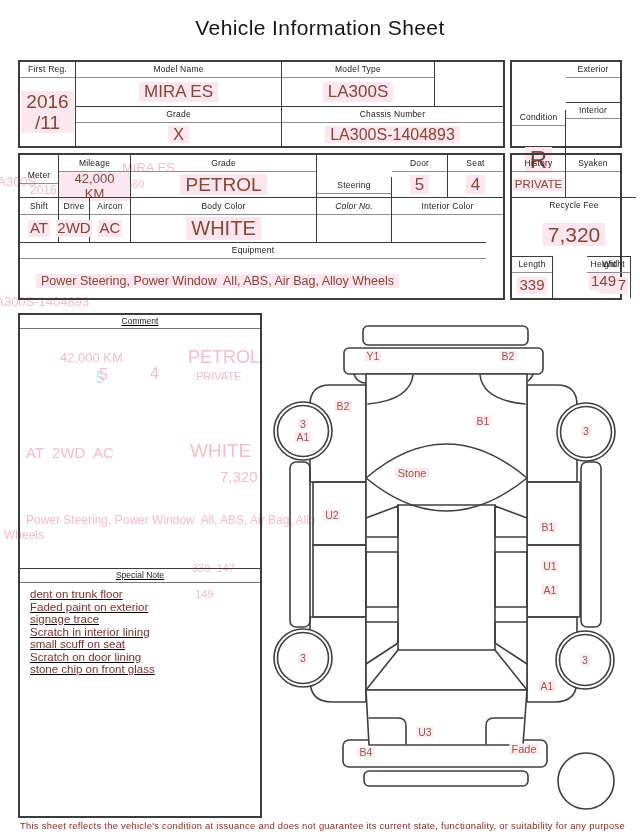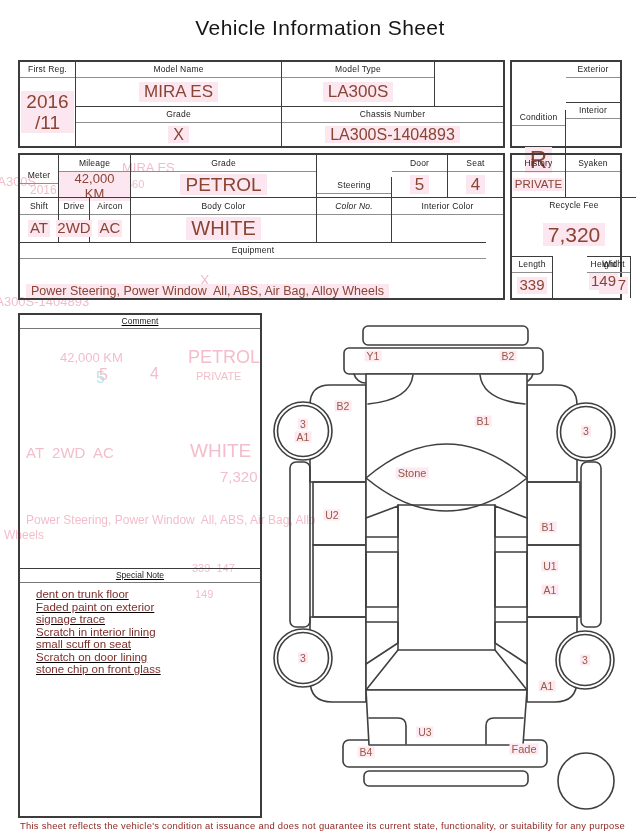--- a/index.html
+++ b/index.html
@@ -12,21 +12,21 @@
   .cell{position:absolute;box-sizing:border-box;display:flex;flex-direction:column;}
   .br{border-right:1.3px solid #3c3c3c;}
   .bt{border-top:1.3px solid #3c3c3c;}
   .lbl{flex:0 0 auto;height:15px;line-height:15px;font-size:8.5px;color:#1b1b1b;
        text-align:center;border-bottom:1px solid #8f8f8f;letter-spacing:.2px;}
   .val{flex:1;display:flex;align-items:center;justify-content:center;color:#8a4433;}
   .hl{background:#fce6ef;padding:0 5px;line-height:1.12;text-align:center;white-space:pre-wrap;}
   
   .chead{height:13px;line-height:13px;font-size:8.5px;text-align:center;color:#1b1b1b;
          border-bottom:1px solid #777;}
-  .notes{padding:5px 4px 0 16px;font-size:11.5px;line-height:12.5px;color:#7c2f2b;}
+  .notes{padding:5px 4px 0 10px;font-size:11.5px;line-height:12.5px;color:#7c2f2b;}
   
   .dlabel{position:absolute;transform:translate(-50%,-50%);font-size:10.5px;line-height:11px;
           color:#9a5a44;background:#fce9f2;padding:0 2px;white-space:nowrap;z-index:5;}
   
   .g{position:absolute;color:#f3bdcb;white-space:pre;z-index:1;}
   .gc{color:#b5e6ee;}
   .disclaimer{position:absolute;left:20px;top:820px;width:612px;font-size:9.4px;
               letter-spacing:.28px;color:#8f2823;white-space:nowrap;}
   svg.car{position:absolute;left:270px;top:312px;z-index:2;}
   .box{z-index:2;}
@@ -169,21 +169,21 @@
       <div class="lbl" style="height:16px;line-height:16px;">Color No.</div>
       <div class="val"></div>
     </div>
     <div class="cell bt" style="left:372px;top:42px;width:111px;height:45px;">
       <div class="lbl" style="height:16px;line-height:16px;">Interior Color</div>
       <div class="val"></div>
     </div>
 
     <div class="cell bt" style="left:0;top:87px;width:466px;height:56px;">
       <div class="lbl">Equipment</div>
-      <div class="val" style="justify-content:flex-start;align-items:flex-end;padding:4px 0 0 6px;">
+      <div class="val" style="justify-content:flex-start;align-items:center;padding:4px 0 0 16px;">
         <span class="hl" style="font-size:12.5px;text-align:left;">Power Steering, Power Window  All, ABS, Air Bag, Alloy Wheels</span>
       </div>
     </div>
   </div>
 
   <div class="box" style="left:510px;top:153px;width:112px;height:147px;">
     <div class="cell br" style="left:0;top:0;width:54px;height:42px;">
       <div class="lbl" style="height:16px;line-height:16px;">History</div>
       <div class="val" style="font-size:11.5px;">
           <span class="hl" style="padding:0 2px;">PRIVATE</span>

